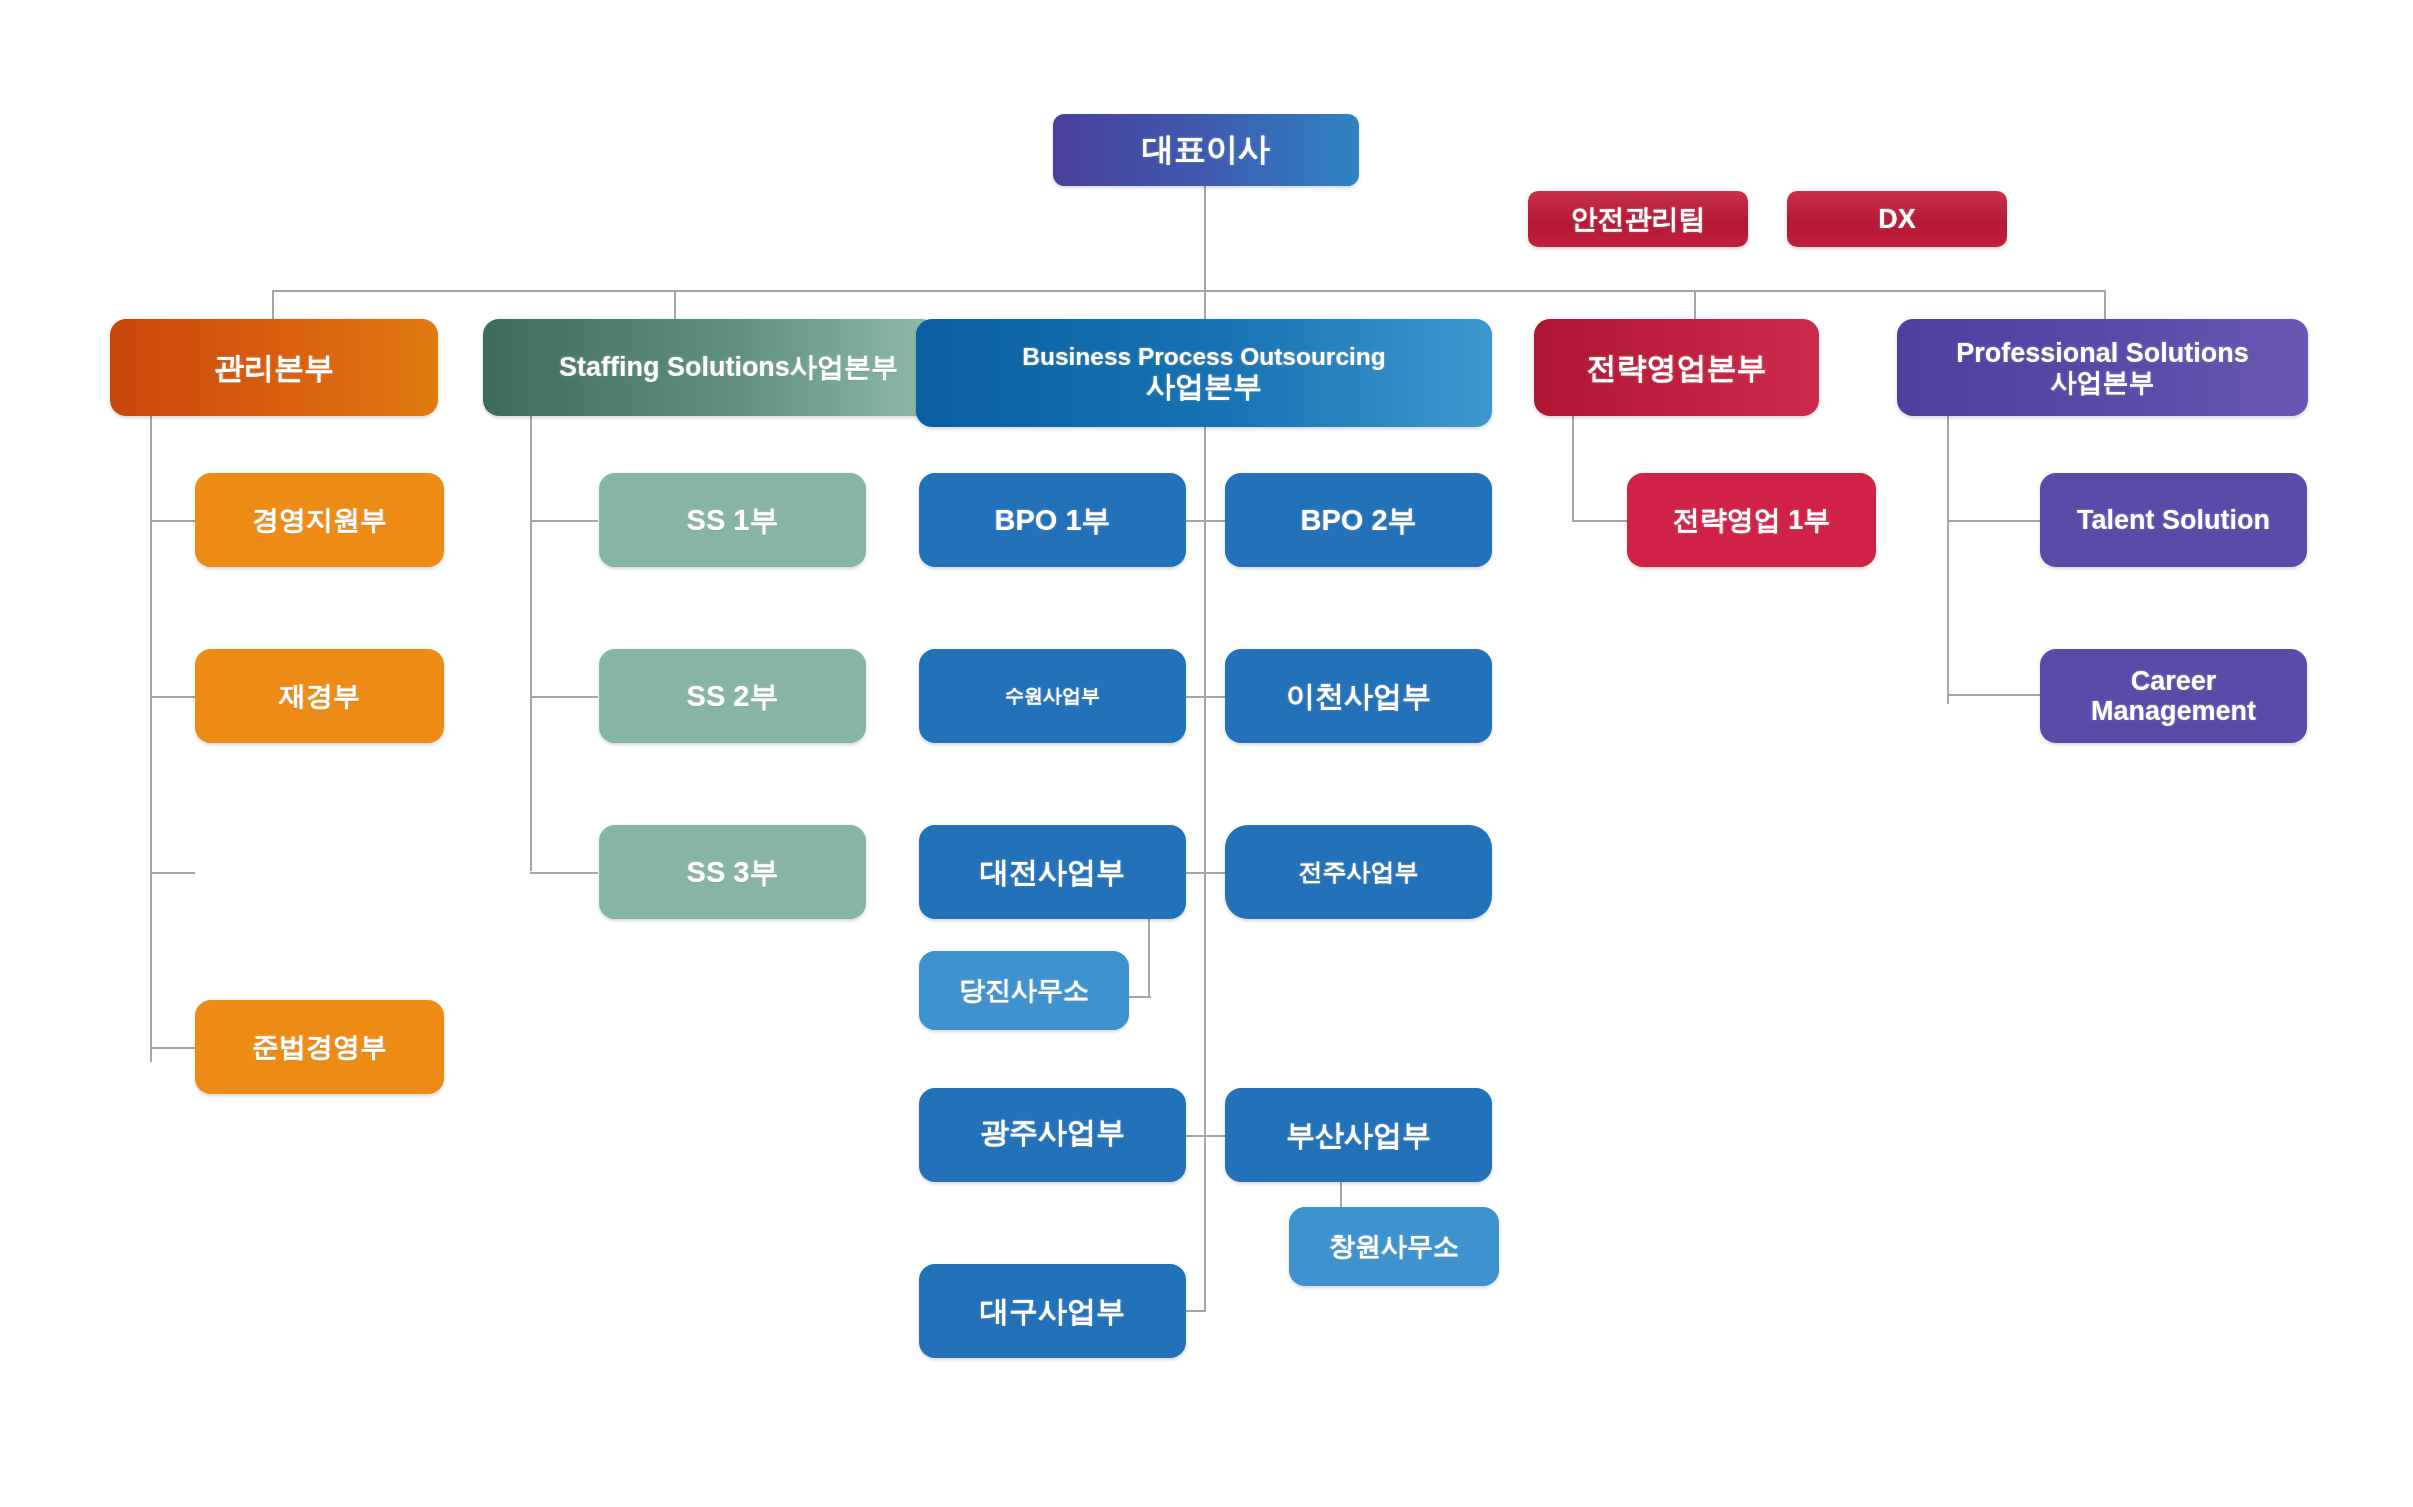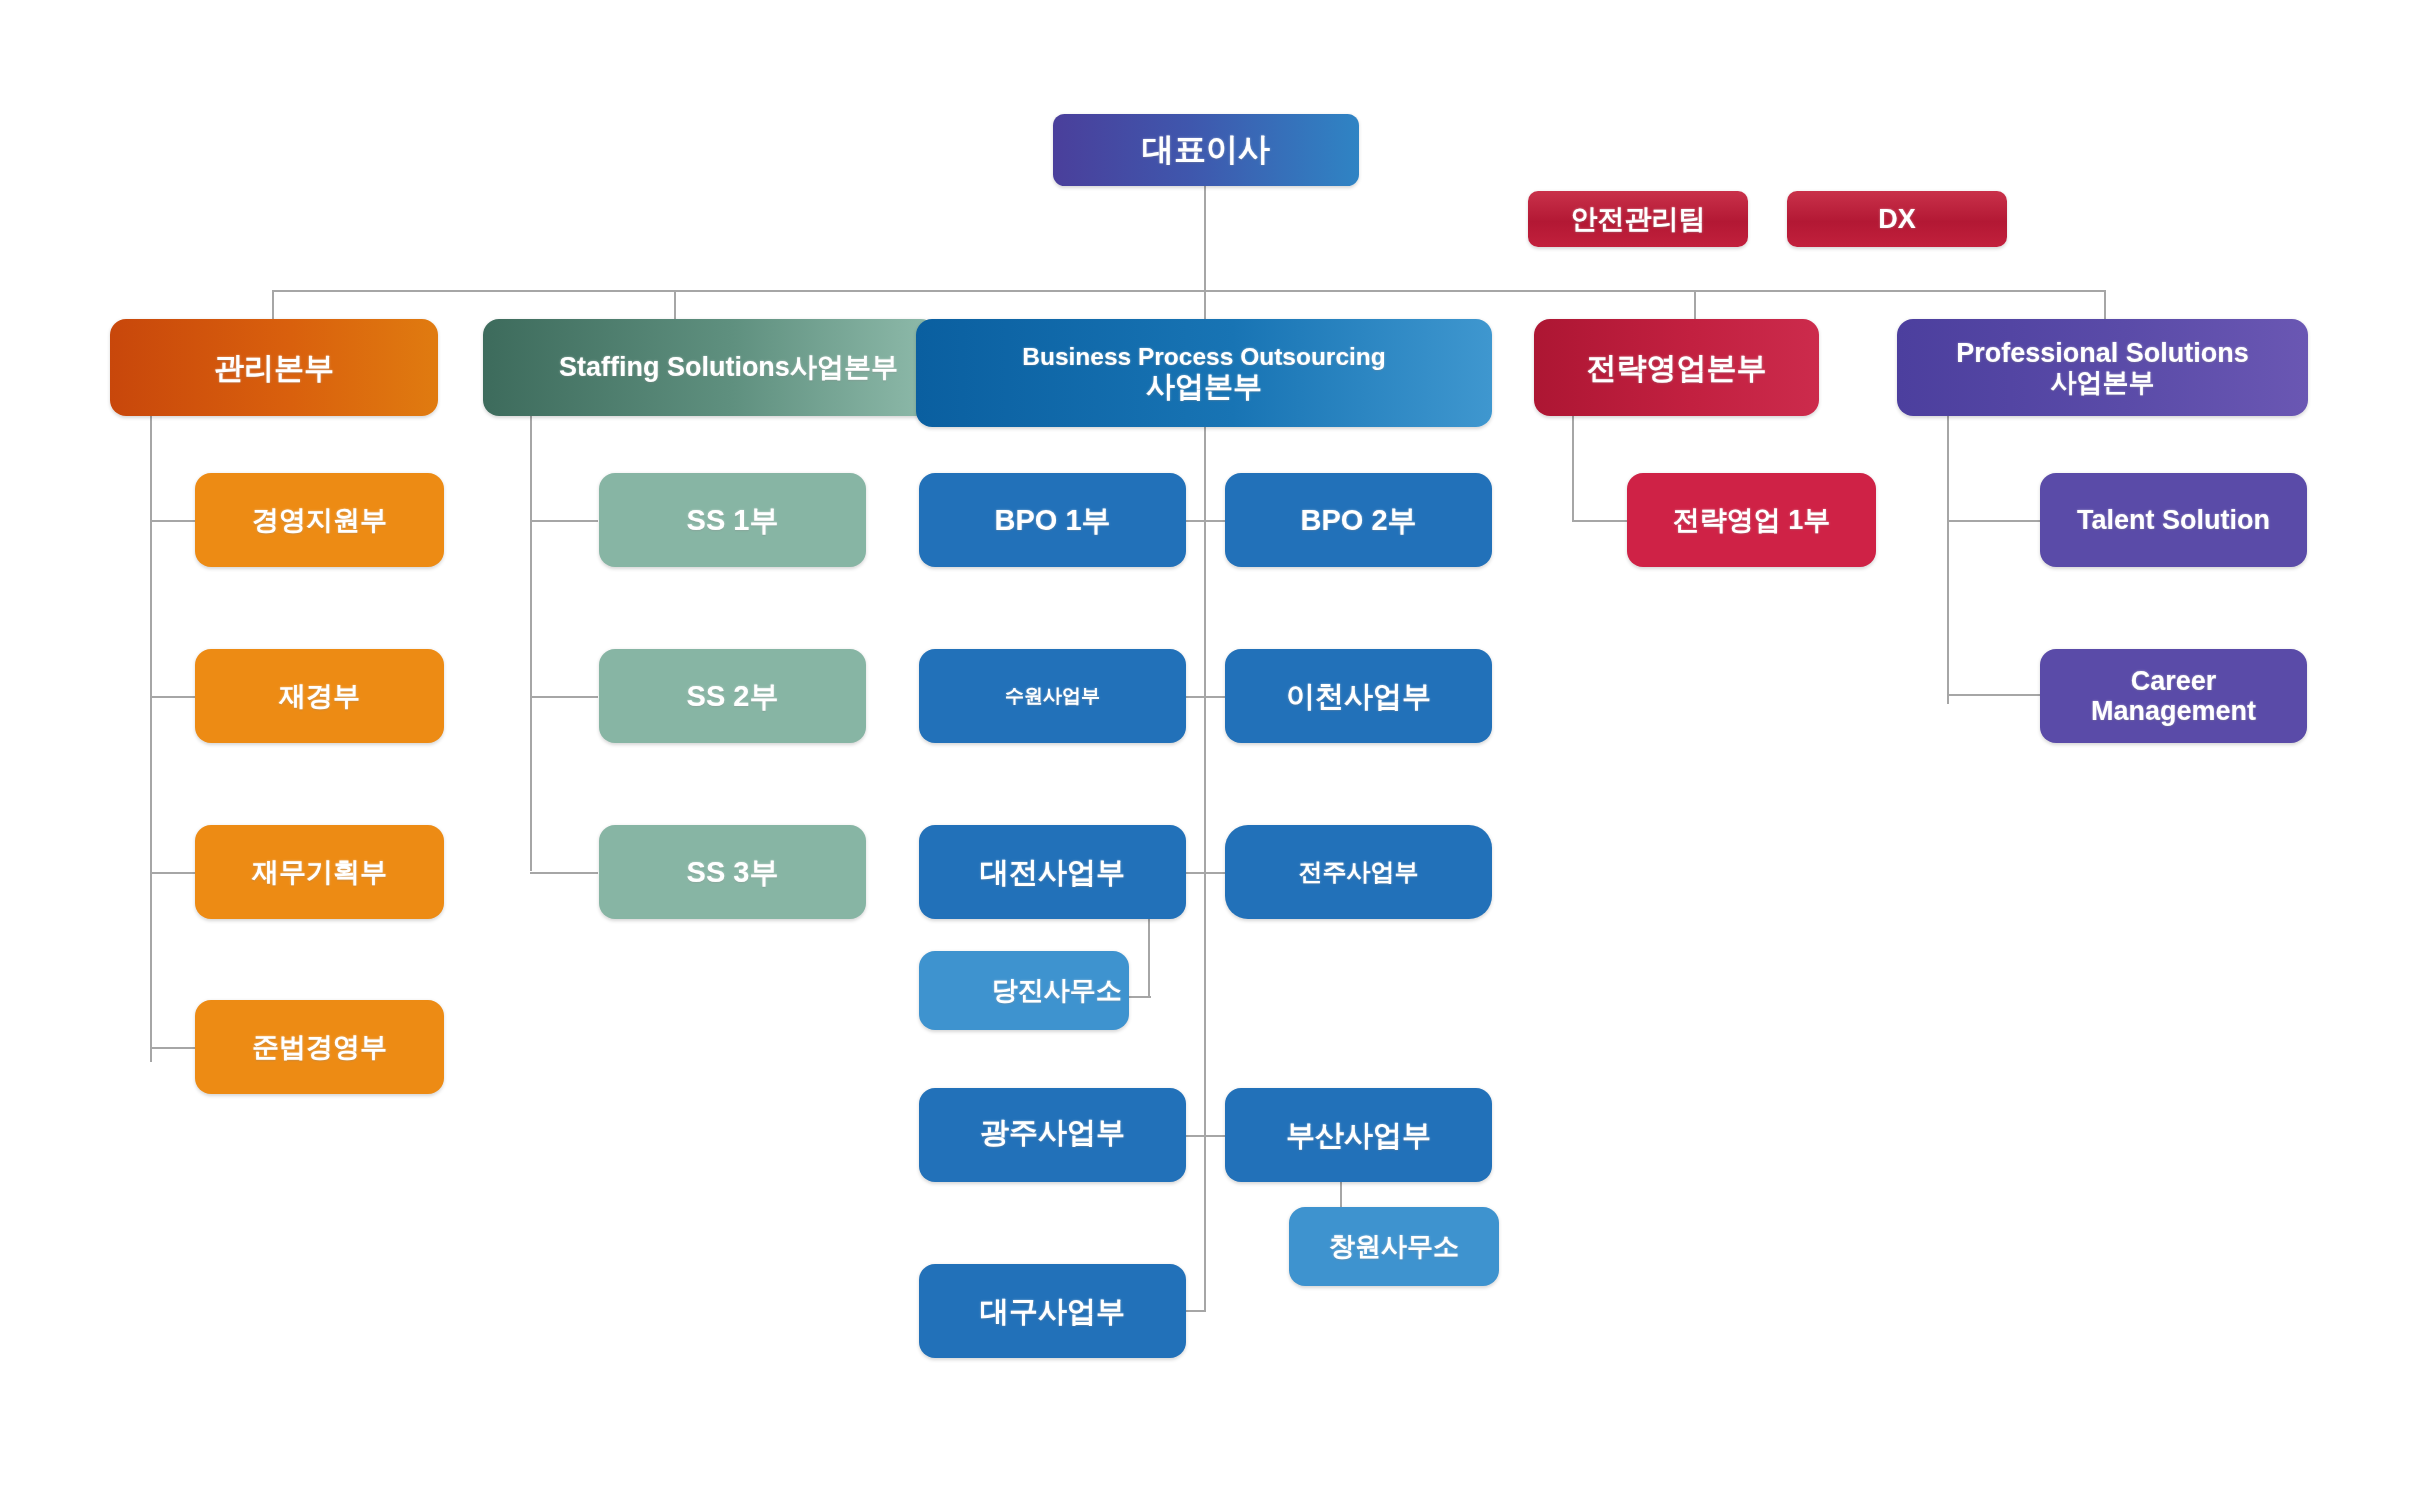--- a/index.html
+++ b/index.html
@@ -121,23 +121,20 @@
     <span>Professional Solutions</span>
     <span class="l2" style="font-size:26px;">사업본부</span>
   </div>
 
   <div class="node dep-mgmt" style="left:195px;top:473px;width:249px;height:94px;font-size:27px;font-weight:bold;">
     <span>경영지원부</span>
   </div>
   <div class="node dep-mgmt" style="left:195px;top:649px;width:249px;height:94px;font-size:27px;font-weight:bold;">
     <span>재경부</span>
   </div>
-  <div class="node dep-mgmt" style="left:195px;top:825px;width:249px;height:94px;font-size:27px;font-weight:bold;">
-    <span>재무기획부</span>
-  </div>
   <div class="node dep-mgmt" style="left:195px;top:1000px;width:249px;height:94px;font-size:27px;font-weight:bold;">
     <span>준법경영부</span>
   </div>
 
   <div class="node dep-ss" style="left:599px;top:473px;width:267px;height:94px;font-size:29px;font-weight:bold;">
     <span>SS 1부</span>
   </div>
   <div class="node dep-ss" style="left:599px;top:649px;width:267px;height:94px;font-size:29px;font-weight:bold;">
     <span>SS 2부</span>
   </div>
@@ -167,21 +164,21 @@
   <div class="node dep-bpo" style="left:1225px;top:649px;width:267px;height:94px;font-size:29px;font-weight:bold;">
     <span>이천사업부</span>
   </div>
   <div class="node dep-bpo" style="left:1225px;top:825px;width:267px;height:94px;font-size:24px;font-weight:bold;border-radius:23px;">
     <span>전주사업부</span>
   </div>
   <div class="node dep-bpo" style="left:1225px;top:1088px;width:267px;height:94px;font-size:29px;font-weight:bold;">
     <span>부산사업부</span>
   </div>
 
-  <div class="node dep-sub" style="left:919px;top:951px;width:210px;height:79px;font-size:26px;font-weight:bold;justify-content:flex-end;">
+  <div class="node dep-sub" style="left:919px;top:951px;width:210px;height:79px;font-size:26px;font-weight:bold;">
     <span>당진사무소</span>
   </div>
   <div class="node dep-sub" style="left:1289px;top:1207px;width:210px;height:79px;font-size:26px;font-weight:bold;">
     <span>창원사무소</span>
   </div>
 
   <div class="node dep-sales" style="left:1627px;top:473px;width:249px;height:94px;font-size:27px;font-weight:bold;">
     <span>전략영업 1부</span>
   </div>
 

